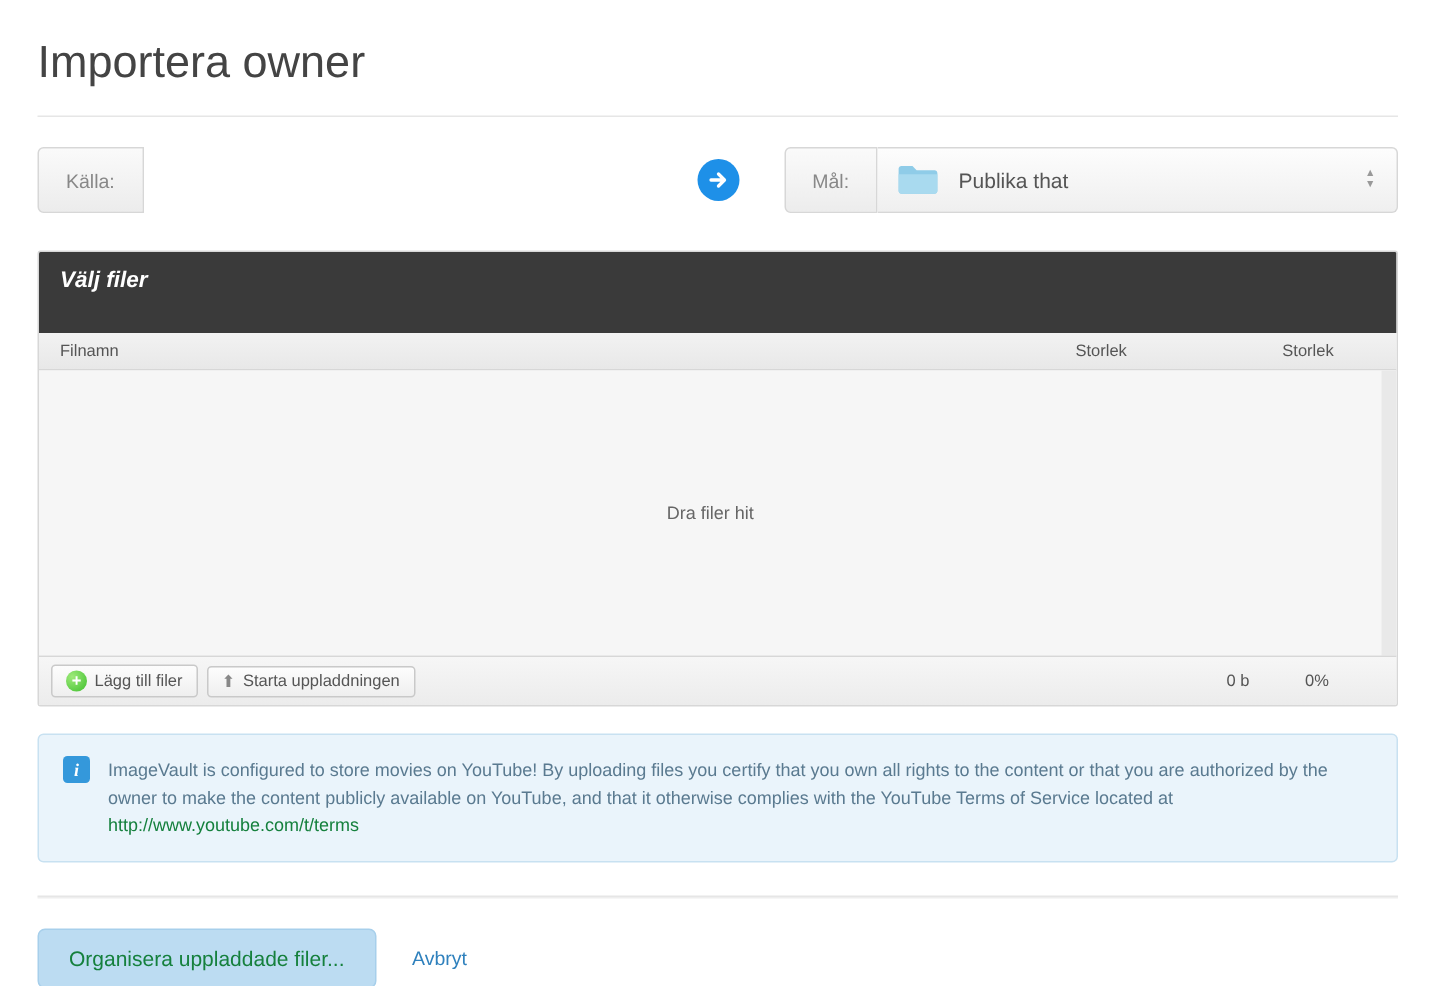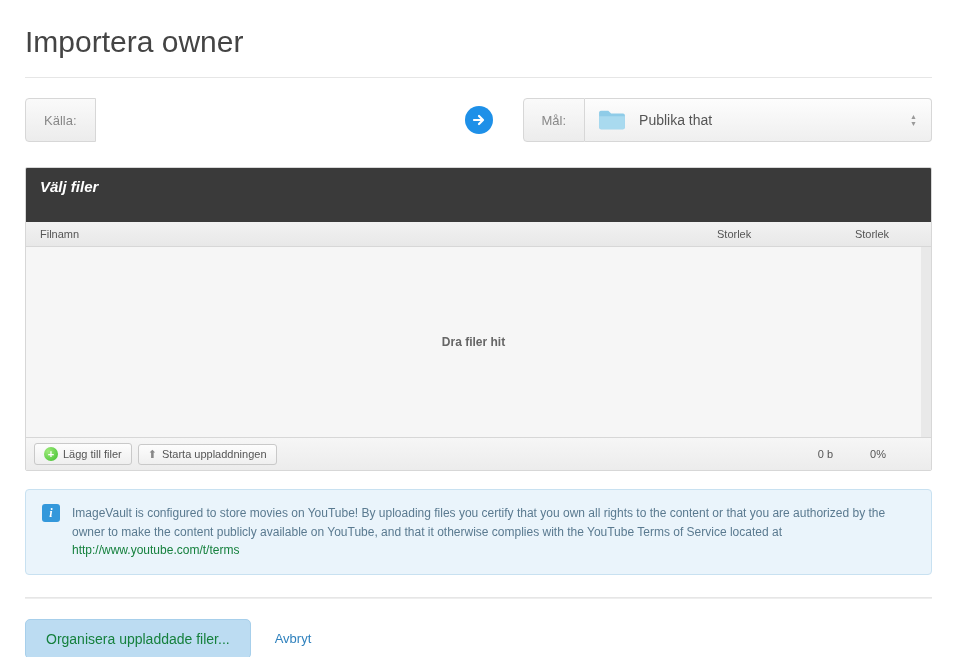--- a/index.html
+++ b/index.html
@@ -127,21 +127,20 @@
   .col-status { width: 90px; text-align: center; }
   .uploader-drop {
     height: 190px;
     display: flex;
     align-items: center;
     justify-content: center;
     background: #f6f6f6;
     font-size: 12px;
     color: #666;
     border-right: 10px solid #e9e9e9;
-    font-weight: bold;
   }
   .uploader-footer {
     display: flex;
     align-items: center;
     background: linear-gradient(to bottom, #f6f6f6, #ececec);
     border-top: 1px solid #d7d7d7;
     padding: 5px 8px;
     font-size: 11px;
     color: #555;
   }

